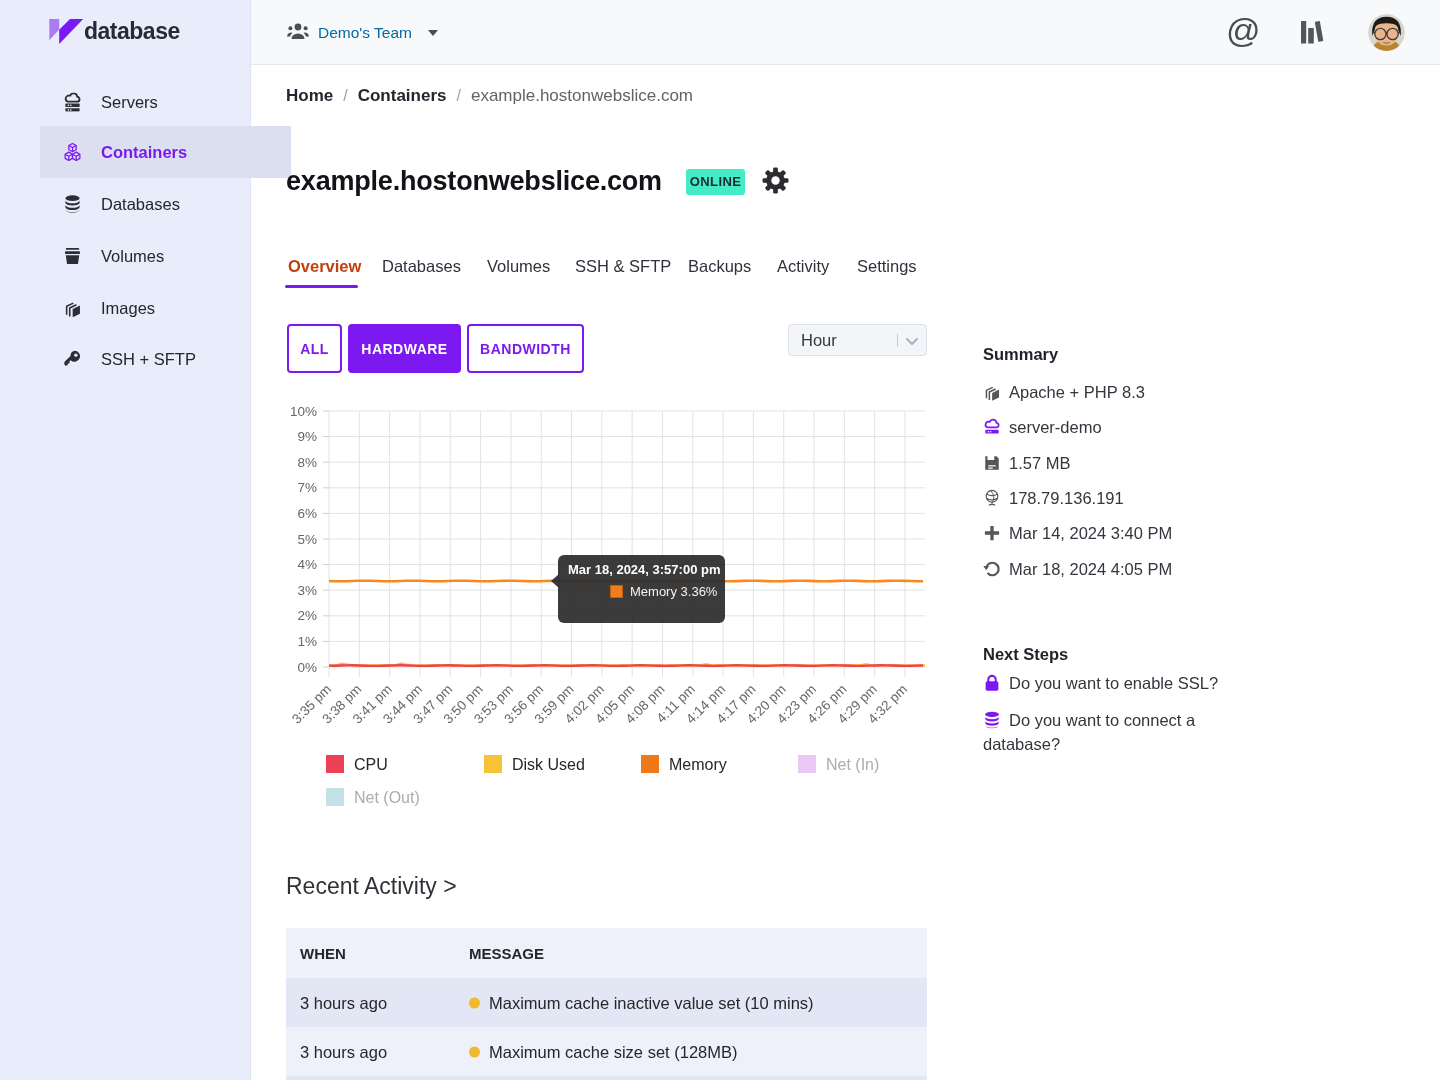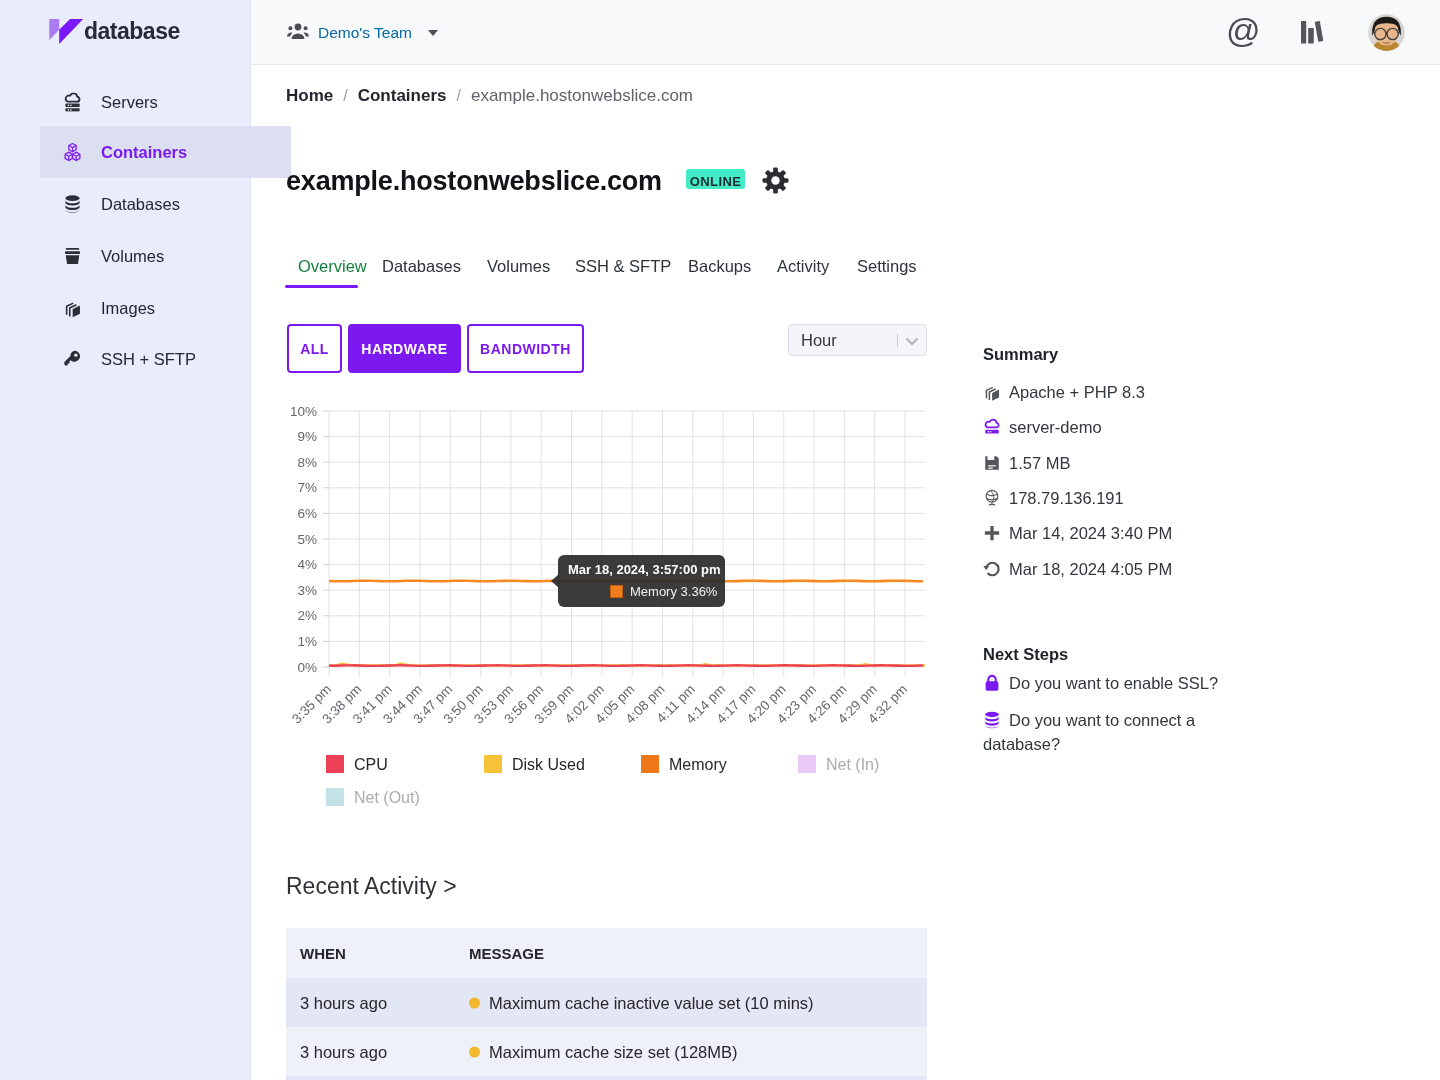--- a/index.html
+++ b/index.html
@@ -28,42 +28,42 @@
 #caret { position:absolute; left:428px; top:30px; width:0; height:0;
   border-left:5px solid transparent; border-right:5px solid transparent; border-top:6px solid #4a4d54; }
 #at { position:absolute; left:1226px; top:11px; font-size:34px; color:#494b50; }
 #avatar { position:absolute; left:1368px; top:14px; width:37px; height:37px; border-radius:50%; overflow:hidden; }
 
 
 #crumb { position:absolute; left:286px; top:86px; font-size:17px; color:#60636b; }
 #crumb b { color:#23262e; font-weight:bold; }
 #crumb .sep { color:#9ea1a8; margin:0 10px; font-size:16px; }
 #h1 { position:absolute; left:286px; top:166px; font-size:27px; font-weight:bold; color:#111317; letter-spacing:-0.2px; }
-#online { position:absolute; left:686px; top:169px; width:59px; height:20px; background:#43ecc6;
+#online { position:absolute; left:686px; top:169px; width:59px; height:26px; background:#43ecc6;
   border-radius:3px; color:#1b2b33; font-size:13px; font-weight:bold; letter-spacing:0.4px;
   text-align:center; line-height:26px; }
 
 
 .tab { position:absolute; top:257px; font-size:16.5px; color:#2e323a; }
 #tab-underline { position:absolute; left:285px; top:285px; width:73px; height:3px;
   background:#7c19f0; border-radius:2px; }
 
 
 .fbtn { position:absolute; top:324px; height:49px; border:2px solid #7c19f0; border-radius:4px;
   background:#fff; color:#7c19f0; font-size:14px; font-weight:bold; letter-spacing:0.5px;
   display:flex; align-items:center; justify-content:center; }
 #btn-hw { background:#7c19f0; color:#fff; }
 #hoursel { position:absolute; left:788px; top:324px; width:139px; height:32px;
   background:#f4f5f9; border:1px solid #dfe1ea; border-radius:4px; }
 #hoursel .txt { position:absolute; left:12px; top:6px; font-size:16.5px; color:#34373e; }
 #hoursel .bar { position:absolute; right:28px; top:9px; width:1.5px; height:13px; background:#c9cbd4; }
 #hoursel .chev { position:absolute; right:7px; top:12px; width:14px; height:9px; }
 
 
-#tooltip { position:absolute; left:558px; top:555px; width:167px; height:52px;
+#tooltip { position:absolute; left:558px; top:555px; width:167px; height:68px;
   background:rgba(44,44,44,0.93); border-radius:6px; color:#fff; }
 #tooltip .arrow { position:absolute; left:-7px; top:19px; width:0; height:0;
   border-top:7px solid transparent; border-bottom:7px solid transparent; border-right:8px solid rgba(44,44,44,0.93); }
 #tooltip .l1 { position:absolute; left:10px; top:7px; font-size:13px; font-weight:bold; white-space:nowrap; }
 #tooltip .l2 { position:absolute; left:24px; top:29px; font-size:13px; color:#f2f2f2; white-space:nowrap;padding-left:28px; }
 #tooltip .sw { display:inline-block; width:13px; height:13px; background:#ef7d1b;
   border:1px solid #c05e0d; vertical-align:-2px; margin-right:7px; }
 
 
 .lg { position:absolute; font-size:16px; color:#26262b; }
@@ -206,21 +206,21 @@
     <rect x="12.4" y="0.6" width="5.2" height="7" rx="1.4" transform="rotate(135 15 15)"></rect>
     <rect x="12.4" y="0.6" width="5.2" height="7" rx="1.4" transform="rotate(180 15 15)"></rect>
     <rect x="12.4" y="0.6" width="5.2" height="7" rx="1.4" transform="rotate(225 15 15)"></rect>
     <rect x="12.4" y="0.6" width="5.2" height="7" rx="1.4" transform="rotate(270 15 15)"></rect>
     <rect x="12.4" y="0.6" width="5.2" height="7" rx="1.4" transform="rotate(315 15 15)"></rect>
     <circle cx="15" cy="15" r="10.4"></circle>
   </g>
   <circle cx="15" cy="15" r="4.7" fill="#fff"></circle>
 </svg>
 
-<div class="tab" style="left:298px; font-weight:normal; color:#15803d;">Overview</div>
+<div class="tab" style="left:288px; font-weight:bold; color:#c2410c;">Overview</div>
 <div class="tab" style="left:382px;">Databases</div>
 <div class="tab" style="left:487px;">Volumes</div>
 <div class="tab" style="left:575px;">SSH &amp; SFTP</div>
 <div class="tab" style="left:688px;">Backups</div>
 <div class="tab" style="left:777px;">Activity</div>
 <div class="tab" style="left:857px;">Settings</div>
 <div id="tab-underline"></div>
 
 <div class="fbtn" style="left:287px; width:55px;">ALL</div>
 <div class="fbtn" id="btn-hw" style="left:348px; width:113px;">HARDWARE</div>

